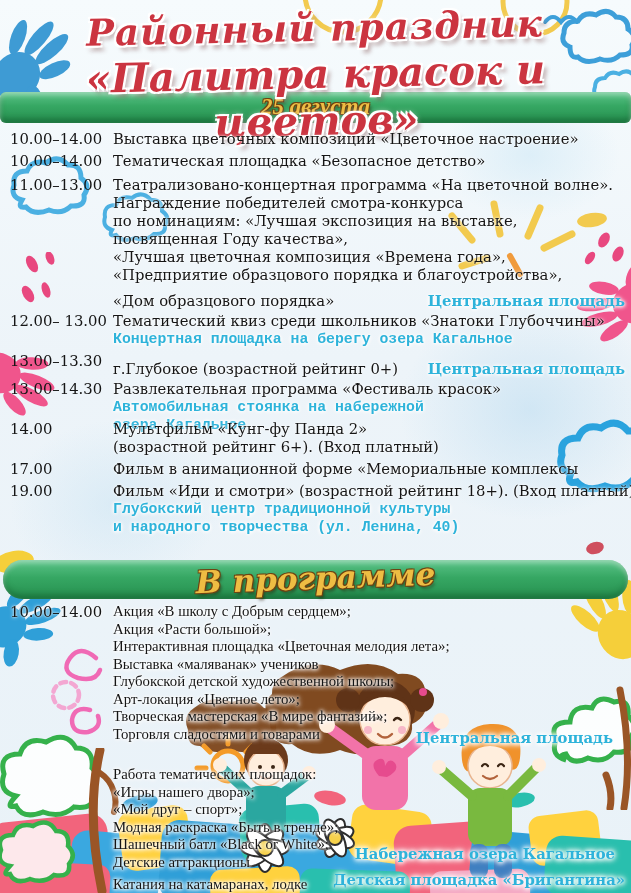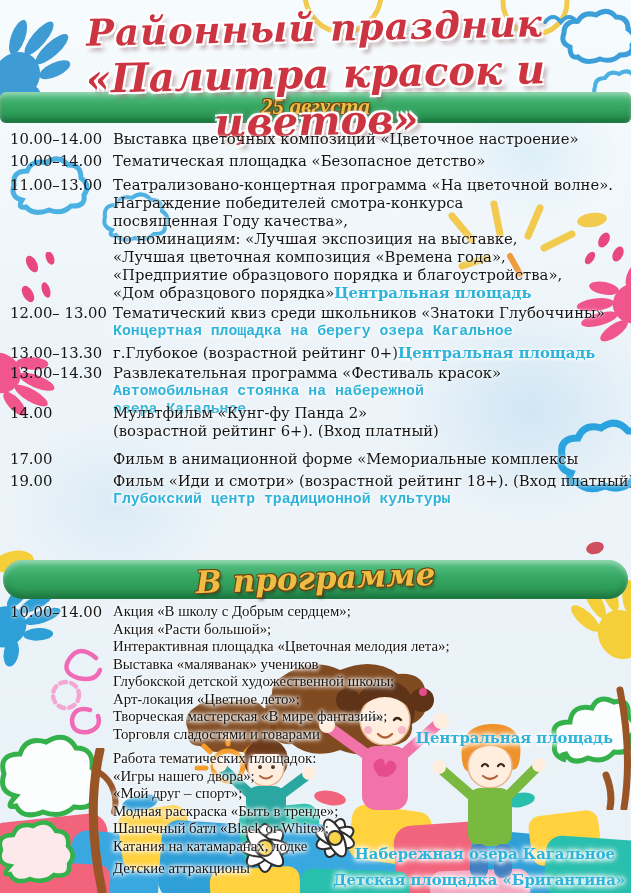--- a/index.html
+++ b/index.html
@@ -31,39 +31,39 @@
   .program-banner .gold{font-size:31px;line-height:36px;transform:rotate(-2deg);}
 
   
   .schedule{position:absolute;top:130px;left:10px;right:6px;z-index:6;
     font-size:14.8px;line-height:18px;color:#151515;}
   .srow{display:flex;margin-bottom:4px;}
   .srow .time{flex:0 0 103px;white-space:nowrap;}
   .srow .desc{flex:1;min-width:0;}
   .line{min-height:18px;white-space:nowrap;
     text-shadow:0 0 2px rgba(255,255,255,.95),0 0 4px rgba(255,255,255,.8);}
-  .line.split{display:flex;justify-content:flex-start;align-items:baseline;}
+  .line.split{display:flex;justify-content:space-between;align-items:baseline;margin-top:8px;}
   .loc{color:#2eb3da;font-weight:bold;white-space:nowrap;
     text-shadow:0 0 3px #fff,0 0 5px #fff,0 1px 4px #fff;}
   .locline{font-family:Liberation Mono, monospace;}
   .srow:nth-child(2){margin-bottom:6px;}
   .srow:nth-child(3),.srow:nth-child(4),.srow:nth-child(5),
   .srow:nth-child(6),.srow:nth-child(7){margin-bottom:2px;}
   .srow:nth-child(8){margin-top:-16px;}
-  .srow:nth-child(9){margin-top:10px;}
+  .srow:nth-child(9){margin-top:4px;}
 
   
   .program{position:absolute;top:603px;left:10px;right:6px;z-index:6;display:flex;
     font-size:14.8px;line-height:17.5px;color:#151515;}
   .program .time{flex:0 0 103px;white-space:nowrap;
     text-shadow:0 0 2px #fff,0 0 4px #fff;}
   .pitems{flex:1;min-width:0;}
   .pline{min-height:17.5px;white-space:nowrap;
     text-shadow:0 0 3px #fff,0 0 4px #fff,0 0 6px #fff,0 1px 5px #fff;font-family:Liberation Serif, serif;}
-  .pline:nth-child(9){margin-top:7px;}
+  .pline:nth-child(9){margin-top:23px;}
   .pline:nth-child(15){margin-top:5px;}
 
   .abs-loc{position:absolute;z-index:7;font-size:14.8px;font-weight:bold;color:#2eb3da;
     white-space:nowrap;
     text-shadow:0 0 4px #fff,0 0 6px #fff,0 0 9px #fff,0 1px 5px #fff;}
   .abs-loc.prog{top:729px;right:18px;}
   .abs-loc.foot1{top:845px;right:16px;}
   .abs-loc.foot2{top:871px;right:6px;padding-left:24px;}
 </style>
 </head>
@@ -336,22 +336,22 @@
       <div class="time">10.00–14.00</div>
       <div class="desc">
           <div class="line">Тематическая площадка «Безопасное детство»</div>
         </div>
     </div>
       <div class="srow">
       <div class="time">11.00–13.00</div>
       <div class="desc">
           <div class="line">Театрализовано-концертная программа «На цветочной волне».</div>
           <div class="line">Награждение победителей смотра-конкурса</div>
+          <div class="line">по номинациям: «Лучшая экспозиция на выставке,</div>
           <div class="line">посвященная Году качества»,</div>
-          <div class="line">по номинациям: «Лучшая экспозиция на выставке,</div>
           <div class="line">«Лучшая цветочная композиция «Времена года»,</div>
           <div class="line">«Предприятие образцового порядка и благоустройства»,</div>
           <div class="line split">
             <span>«Дом образцового порядка»</span>
             <span class="loc">Центральная  площадь</span>
           </div>
         </div>
     </div>
       <div class="srow">
       <div class="time">12.00– 13.00</div>
@@ -391,20 +391,21 @@
       <div class="time">17.00</div>
       <div class="desc">
           <div class="line">Фильм в анимационной форме «Мемориальные комплексы</div>
         </div>
     </div>
       <div class="srow">
       <div class="time">19.00</div>
       <div class="desc">
           <div class="line">Фильм «Иди и смотри» (возрастной рейтинг 18+). (Вход платный)</div>
           <div class="line locline"><span class="loc">Глубокский центр традиционной культуры</span></div>
+          <div class="line locline"><span class="loc">и народного творчества (ул. Ленина, 40)</span></div>
         </div>
     </div>
     </main>
 
   <div class="banner program-banner">
     <span class="gold">В программе</span>
   </div>
 
   <section class="program">
     <div class="time">10.00–14.00</div>
@@ -415,22 +416,22 @@
         <div class="pline">Выставка «маляванак» учеников</div>
         <div class="pline">Глубокской детской художественной школы;</div>
         <div class="pline">Арт-локация «Цветное лето»;</div>
         <div class="pline">Творческая мастерская «В мире фантазий»;</div>
         <div class="pline">Торговля сладостями и товарами</div>
         <div class="pline">Работа тематических площадок:</div>
         <div class="pline">«Игры нашего двора»;</div>
         <div class="pline">«Мой друг – спорт»;</div>
         <div class="pline">Модная раскраска «Быть в тренде»;</div>
         <div class="pline">Шашечный батл «Black or White»;</div>
+        <div class="pline">Детские аттракционы</div>
         <div class="pline">Катания на катамаранах, лодке</div>
-        <div class="pline">Детские аттракционы</div>
       </div>
   </section>
 
   <div class="abs-loc prog">Центральная площадь</div>
   <div class="abs-loc foot1">Набережная озера Кагальное</div>
   <div class="abs-loc foot2">Детская площадка «Бригантина»</div>
 
 </div>
 
 </body></html>

